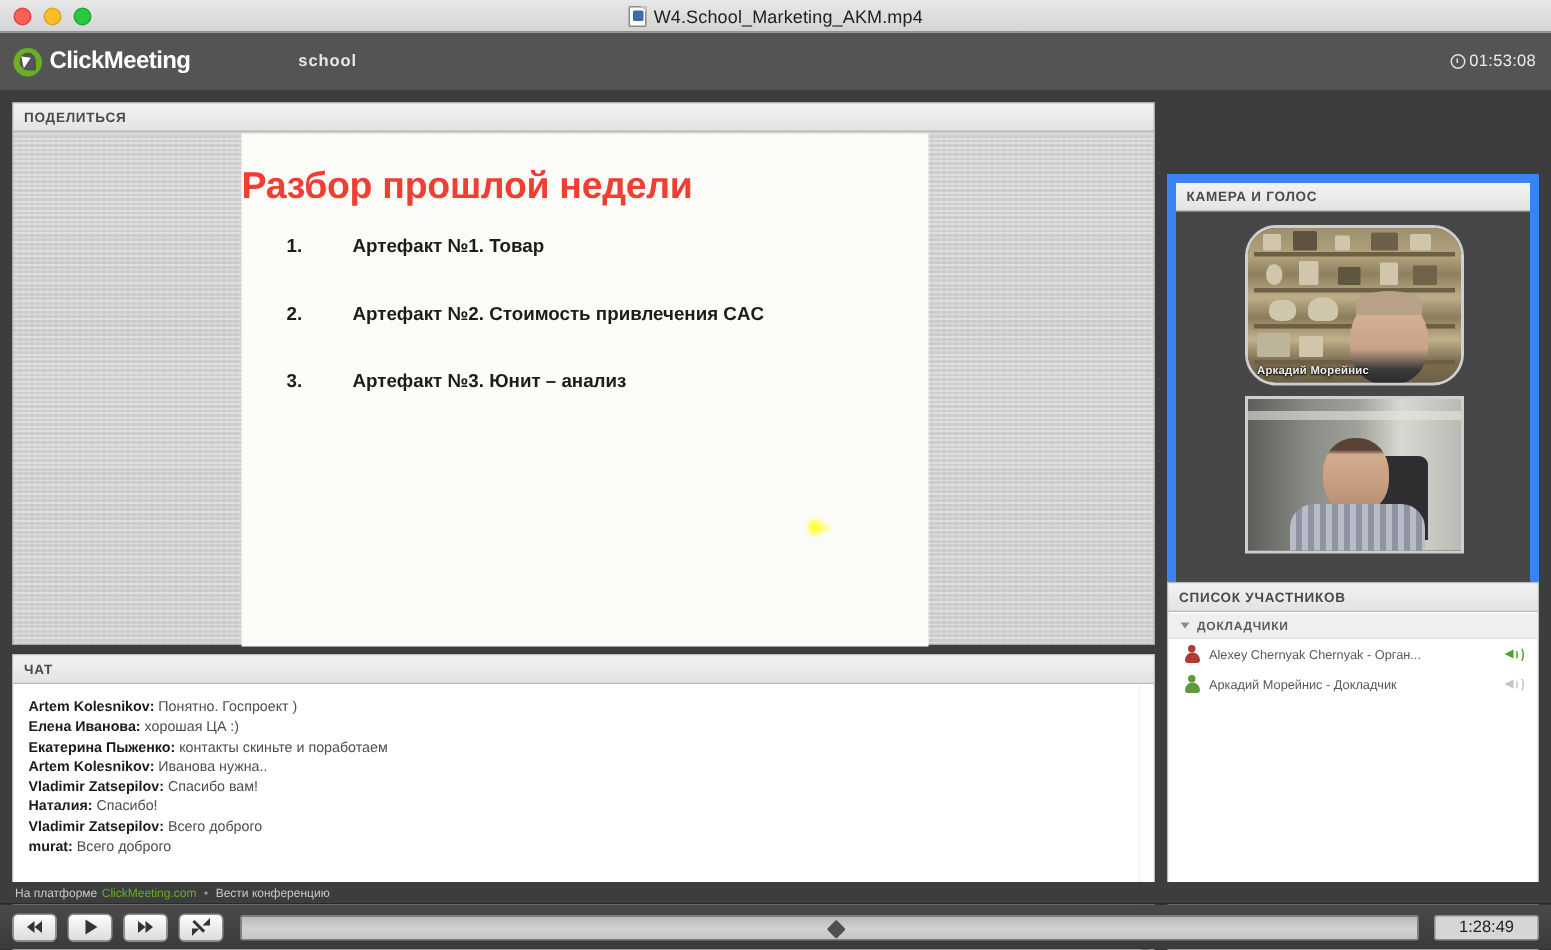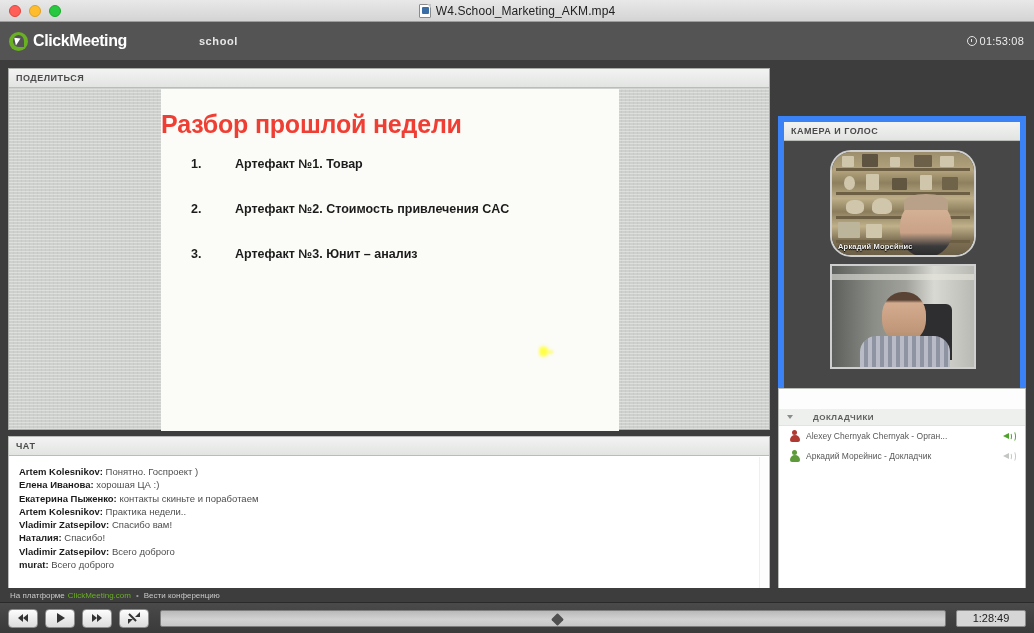--- a/index.html
+++ b/index.html
@@ -207,21 +207,21 @@
 
   
   .part-panel {
     position: absolute; left: 778px; top: 328px;
     width: 248px; height: 255px;
     background: #fdfdfd; border: 1px solid #b9bcb9;
   }
   .part-body { position: absolute; left: 0; top: 20px; right: 0; bottom: 0; background: #fff; }
   .group-row {
     height: 17px; background: #eef0ee; border-bottom: 1px solid #e2e4e2;
-    display: flex; align-items: center; padding-left: 8px; gap: 20px;
+    display: flex; align-items: center; padding-left: 8px; gap: 5px;
   }
   .caret {
     width: 0; height: 0;
     border-left: 3.5px solid transparent; border-right: 3.5px solid transparent;
     border-top: 4px solid #8a8d8a; display: inline-block;
   }
   .group-label { font-size: 8px; font-weight: bold; color: #5a5d5a; letter-spacing: .5px; }
   .part-row {
     height: 20px; display: flex; align-items: center;
     padding: 0 8px 0 10px; gap: 6px;
@@ -428,20 +428,23 @@
           <div class="chairback"></div>
           <div class="face2"></div>
           <div class="torso2"></div>
         </div>
       </div>
 
     </div>
   </div>
 
   <div class="part-panel">
+    <div class="panel-head">
+      <span class="panel-head-title">СПИСОК УЧАСТНИКОВ</span>
+    </div>
     <div class="part-body">
 
       <div class="group-row">
         <span class="caret"></span>
         <span class="group-label">ДОКЛАДЧИКИ</span>
       </div>
 
       <div class="part-row">
         <span class="avatar-icon red">
           <span class="head"></span>
@@ -483,21 +486,21 @@
       <div class="chat-line">
         <span class="chat-author">Artem Kolesnikov:</span><span> Понятно. Госпроект )</span>
       </div>
       <div class="chat-line">
         <span class="chat-author">Елена Иванова:</span><span> хорошая ЦА :)</span>
       </div>
       <div class="chat-line">
         <span class="chat-author">Екатерина Пыженко:</span><span> контакты скиньте  и поработаем</span>
       </div>
       <div class="chat-line">
-        <span class="chat-author">Artem Kolesnikov:</span><span> Практика недели..</span>
+        <span class="chat-author">Artem Kolesnikov:</span><span> Иванова нужна..</span>
       </div>
       <div class="chat-line">
         <span class="chat-author">Vladimir Zatsepilov:</span><span> Спасибо вам!</span>
       </div>
       <div class="chat-line">
         <span class="chat-author">Наталия:</span><span> Спасибо!</span>
       </div>
       <div class="chat-line">
         <span class="chat-author">Vladimir Zatsepilov:</span><span> Всего доброго</span>
       </div>

